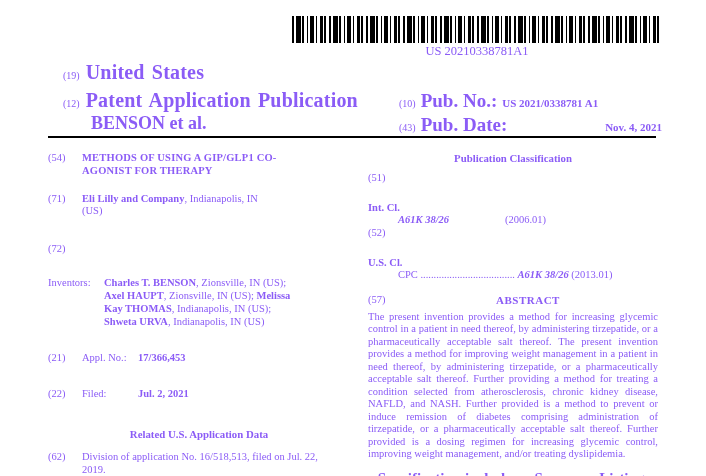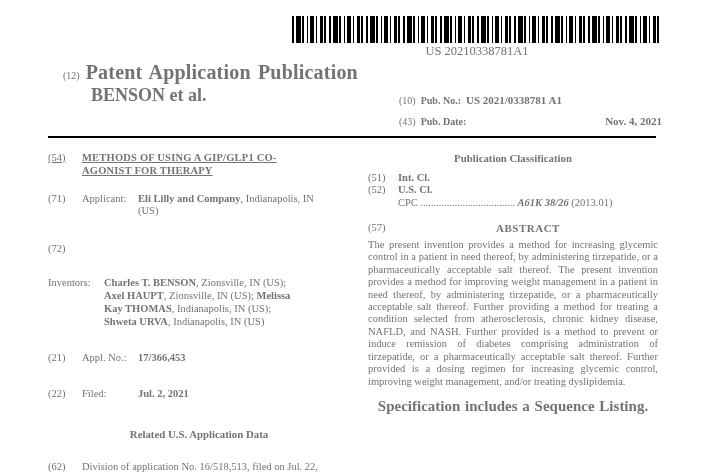--- a/index.html
+++ b/index.html
@@ -1,21 +1,21 @@
 <!DOCTYPE html>
 <html><head>
 <meta charset="utf-8">
 <style>
   html, body { margin: 0; padding: 0; background: #fff; }
   .page {
     position: relative;
     width: 702px;
     height: 476px;
     background: #fff;
-    color: #737373;
+    color: #8b5cf6;
     font-family: "Liberation Serif", serif;
     overflow: hidden;
   }
 
   
   .barcode-block { position: absolute; left: 292px; top: 16px; width: 370px; }
   .bars {
     height: 27px;
     background: repeating-linear-gradient(90deg,
       #000 0px, #000 2px,  #fff 2px,  #fff 4px,
@@ -31,21 +31,21 @@
 
   
   .header-left { position: absolute; left: 63px; top: 60px; }
   .hl-line { line-height: 24px; white-space: nowrap; }
   .field-code { font-size: 10px; }
   .big { font-size: 20px; font-weight: bold; word-spacing: 2px; letter-spacing: 0.2px; margin-left: 6px; }
   .authors { font-size: 18px; font-weight: bold; margin-left: 28px; line-height: 14px; }
 
   .header-right { position: absolute; left: 399px; top: 90px; width: 263px; }
   .hr-line { display: flex; align-items: baseline; white-space: nowrap; line-height: 21px; }
-  .hr-label { font-size: 10px; font-weight: bold; margin-left: 5px; }
+  .hr-label { font-size: 19px; font-weight: bold; margin-left: 5px; }
   .hr-value { font-size: 11px; font-weight: bold; margin-left: 5px; }
   .hr-line .push { margin-left: auto; }
 
   .divider { position: absolute; left: 48px; right: 46px; top: 136px; border-top: 2px solid #000; }
 
   
   .columns { position: absolute; left: 48px; right: 44px; top: 152px; display: flex; gap: 18px; font-size: 10.5px; }
   .col-left  { width: 302px; flex: none; }
   .col-right { flex: 1; }
 
@@ -57,50 +57,53 @@
   .title-text { font-weight: bold; width: 225px; letter-spacing: 0.2px; }
 
   .lblval { display: flex; }
   .lbl { flex: 0 0 56px; }
   .val-applicant { width: 178px; }
   .val-inventors { width: 193px; }
   b.nm { font-weight: bold; }
 
   .center-head { text-align: center; font-weight: bold; font-size: 10.8px; line-height: 13px; }
 
-  .m-title { margin-bottom: 15px; text-decoration: underline; }
+  .m-title { margin-bottom: 15px; }
   .m-applicant { margin-bottom: 25px; }
   .m-inventors { margin-bottom: 24px; flex-direction: column; }
   .m-appl { margin-bottom: 23px; }
   .m-filed { margin-bottom: 27px; align-items: center; }
-  .m-related { margin-bottom: 20px; }
+  .m-related { margin-bottom: 10px; }
 
   .bolditalic { font-weight: bold; font-style: italic; }
   .intcl-code { display: inline-block; width: 107px; }
   .cpc-line { white-space: nowrap; }
 
   .abstract-row { margin-top: 13px; justify-content: center; }
   .abstract-head { flex: 1; text-align: center; font-weight: bold; font-size: 11px; letter-spacing: 0.5px; }
   .abstract-text { text-align: justify; line-height: 12.45px; margin-top: 4px; }
   .spec-note { text-align: center; font-weight: bold; font-size: 15px; margin-top: 10px; word-spacing: 1px; }
 
   .pubclass-head { margin-bottom: 7px; }
-  .class-line { line-height: 12.3px; }
+  .class-line { line-height: 12.3px; flex-direction: column; }
 </style>
 </head>
 <body>
 
 <div class="page">
 
   <div class="barcode-block">
     <div class="bars"></div>
     <div class="barcode-number">US 20210338781A1</div>
   </div>
 
   <div class="header-left">
+    <div class="hl-line">
+      <span class="field-code">(19)</span><span class="big">United States</span>
+    </div>
     <div class="hl-line">
       <span class="field-code">(12)</span><span class="big">Patent Application Publication</span>
     </div>
     <div class="authors">BENSON et al.</div>
   </div>
 
   <div class="header-right">
     <div class="hr-line">
       <span class="field-code">(10)</span>
       <span class="hr-label">Pub. No.:</span>
@@ -120,21 +123,20 @@
     <div class="col-left">
 
       <div class="row m-title">
         <span class="numcol">(54)</span>
         <span class="title-text">METHODS OF USING A GIP/GLP1 CO-AGONIST FOR THERAPY</span>
       </div>
 
       <div class="row m-applicant">
         <span class="numcol">(71)</span>
         <span class="lblval">
-          <span class="lbl">Applicant:</span>
           <span class="val-applicant"><b class="nm">Eli Lilly and Company</b><span>, Indianapolis, IN (US)</span></span>
         </span>
       </div>
 
       <div class="row m-inventors">
         <span class="numcol">(72)</span>
         <span class="lblval">
           <span class="lbl">Inventors:</span>
           <span class="val-inventors"><b class="nm">Charles T. BENSON</b><span>, Zionsville, IN (US); </span><b class="nm">Axel HAUPT</b><span>, Zionsville, IN (US); </span><b class="nm">Melissa Kay THOMAS</b><span>, Indianapolis, IN (US); </span><b class="nm">Shweta URVA</b><span>, Indianapolis, IN (US)</span></span>
         </span>
@@ -165,20 +167,23 @@
 
     </div>
 
     <div class="col-right">
 
       <div class="center-head pubclass-head">Publication Classification</div>
 
       <div class="row class-line">
         <span class="numcol-r">(51)</span>
         <b>Int. Cl.</b>
+      </div>
+      <div class="class-line indent-r">
+        <span class="bolditalic intcl-code">A61K 38/26</span><span>(2006.01)</span>
       </div>
 
       <div class="row class-line">
         <span class="numcol-r">(52)</span>
         <b>U.S. Cl.</b>
       </div>
       <div class="class-line indent-r cpc-line">
         <span>CPC</span>
         <span>....................................</span>
         <span class="bolditalic">A61K 38/26</span>

